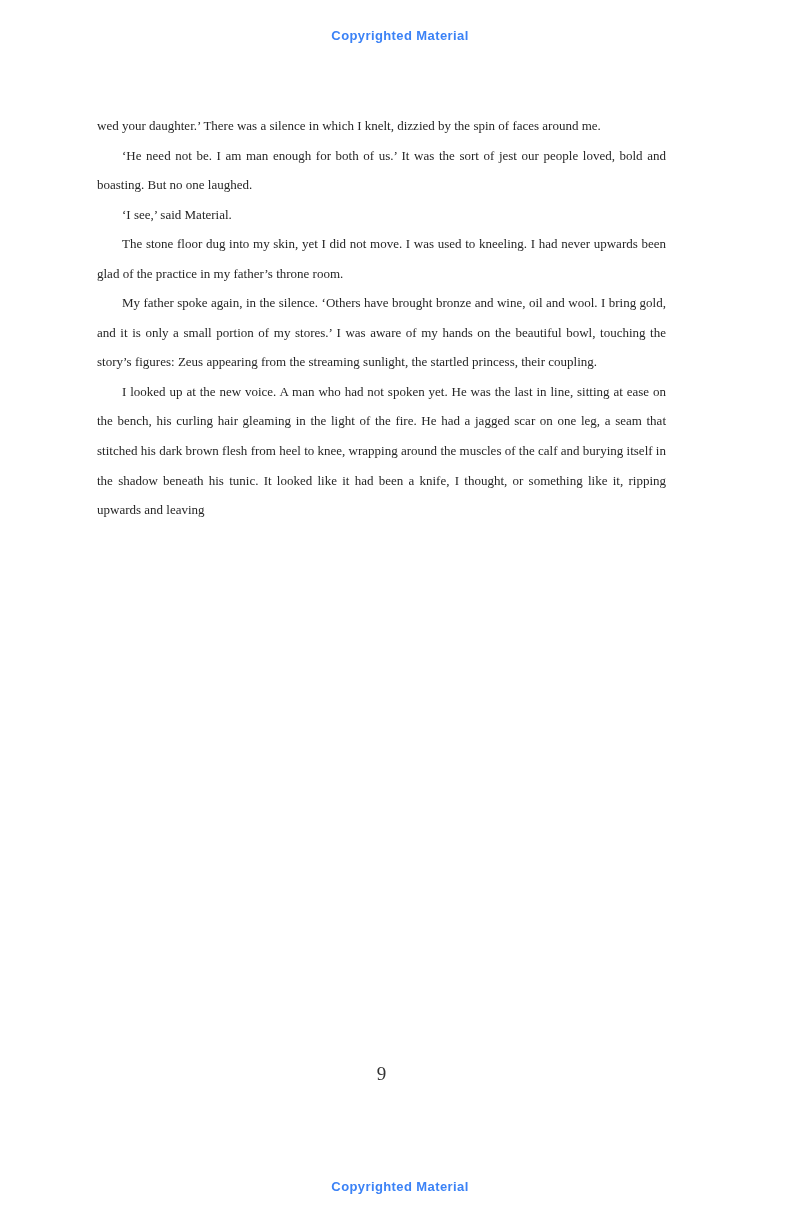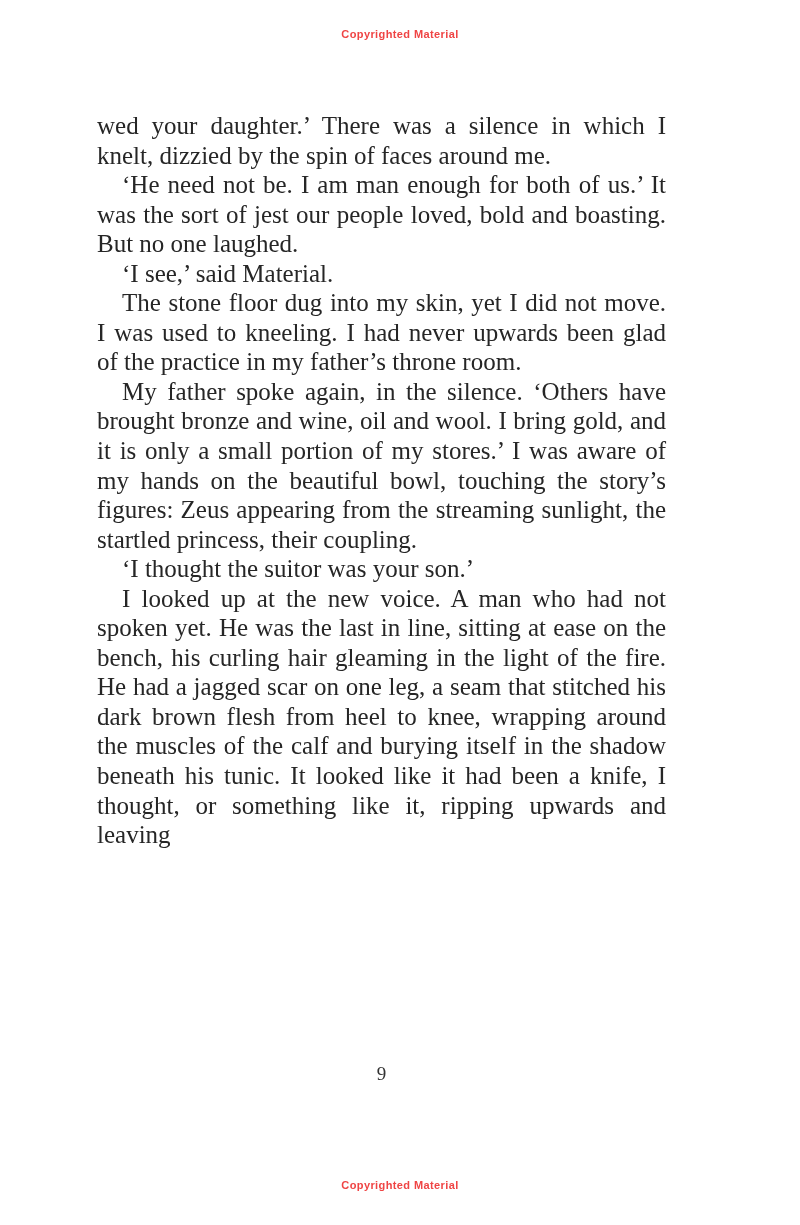--- a/index.html
+++ b/index.html
@@ -14,33 +14,33 @@
     background: #ffffff;
     overflow: hidden;
   }
   .notice {
     position: absolute;
     left: 0;
     width: 800px;
     text-align: center;
     font-family: "Liberation Sans", sans-serif;
     font-weight: bold;
-    font-size: 11px;
+    font-size: 13px;
     letter-spacing: 0.4px;
-    color: #ef4444;
+    color: #3b82f6;
   }
   .notice-top { top: 28px; }
   .notice-bottom { top: 1179px; }
   .text-block {
     position: absolute;
     top: 111px;
     left: 97px;
     width: 569px;
     font-family: "Liberation Serif", serif;
-    font-size: 25px;
+    font-size: 13px;
     line-height: 29.55px;
     color: #262626;
     text-align: justify;
   }
   .text-block p {
     margin: 0;
     padding: 0;
     text-indent: 25px;
   }
   .text-block p.continuation {
@@ -63,21 +63,20 @@
 <div class="page">
 
   <div class="notice notice-top">Copyrighted Material</div>
 
   <div class="text-block">
     <p class="continuation">wed your daughter.’ There was a silence in which I knelt, dizzied by the spin of faces around me.</p>
     <p>‘He need not be. I am man enough for both of us.’ It was the sort of jest our people loved, bold and boasting. But no one laughed.</p>
     <p>‘I see,’ said Material.</p>
     <p>The stone floor dug into my skin, yet I did not move. I was used to kneeling. I had never upwards been glad of the practice in my father’s throne room.</p>
     <p>My father spoke again, in the silence. ‘Others have brought bronze and wine, oil and wool. I bring gold, and it is only a small portion of my stores.’ I was aware of my hands on the beautiful bowl, touching the story’s figures: Zeus appearing from the streaming sunlight, the startled princess, their coupling.</p>
-    <p>‘I thought the suitor was your son.’</p>
     <p>I looked up at the new voice. A man who had not spoken yet. He was the last in line, sitting at ease on the bench, his curling hair gleaming in the light of the fire. He had a jagged scar on one leg, a seam that stitched his dark brown flesh from heel to knee, wrapping around the muscles of the calf and burying itself in the shadow beneath his tunic. It looked like it had been a knife, I thought, or something like it, ripping upwards and leaving</p>
   </div>
 
   <div class="page-number">9</div>
 
   <div class="notice notice-bottom">Copyrighted Material</div>
 
 </div>
 
 </body></html>

